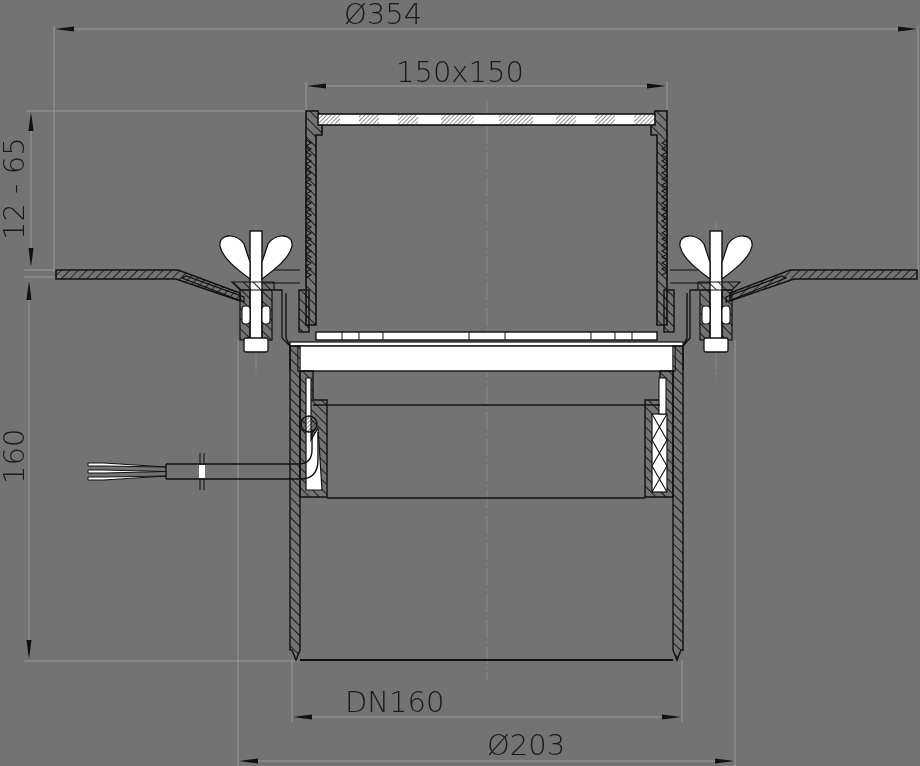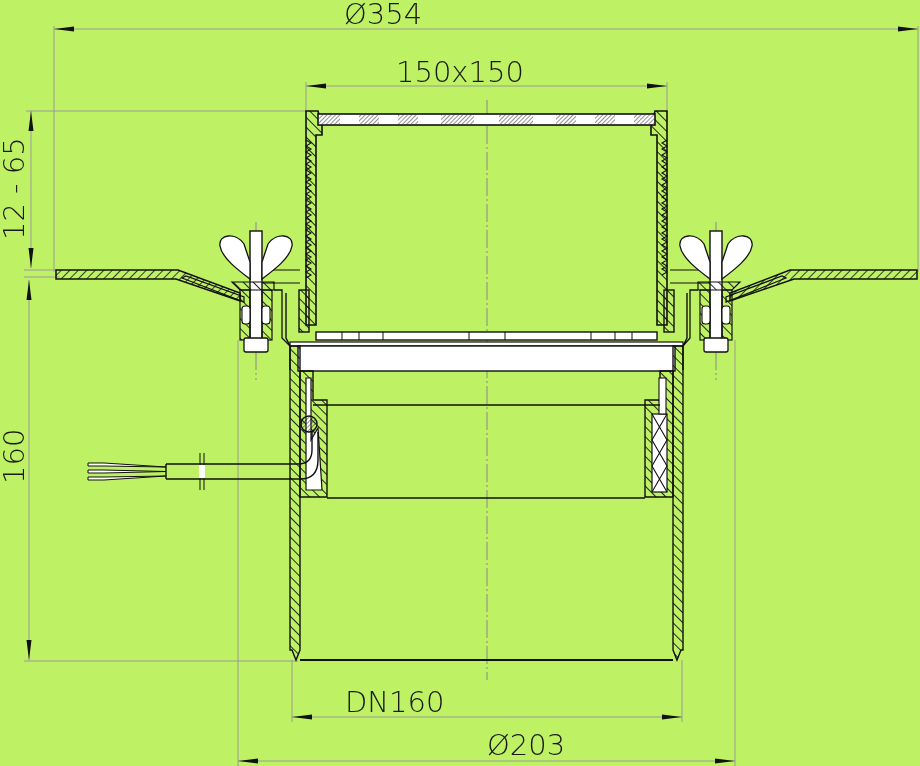--- a/index.html
+++ b/index.html
@@ -1,16 +1,16 @@
 <!DOCTYPE html>
 <html><head>
 <meta charset="utf-8">
 <style>
   html, body { margin: 0; padding: 0; background: #ffffff; }
-  #canvas { position: relative; width: 920px; height: 766px; background: #bef264; overflow: hidden; }
+  #canvas { position: relative; width: 920px; height: 766px; background: #737373; overflow: hidden; }
   svg { position: absolute; left: 0; top: 0; }
   .dim-text { font-family: "DejaVu Sans", sans-serif; font-weight: 200; fill: #1a1a1a; }
   .thin { stroke: #9a9a9a; stroke-width: 1; fill: none; }
   .center { stroke: #888; stroke-width: 1; stroke-dasharray: 18 3 2 3; fill: none; }
 </style>
 </head>
 <body>
 
 <div id="canvas">
 <svg width="920" height="766" viewBox="0 0 920 766">

